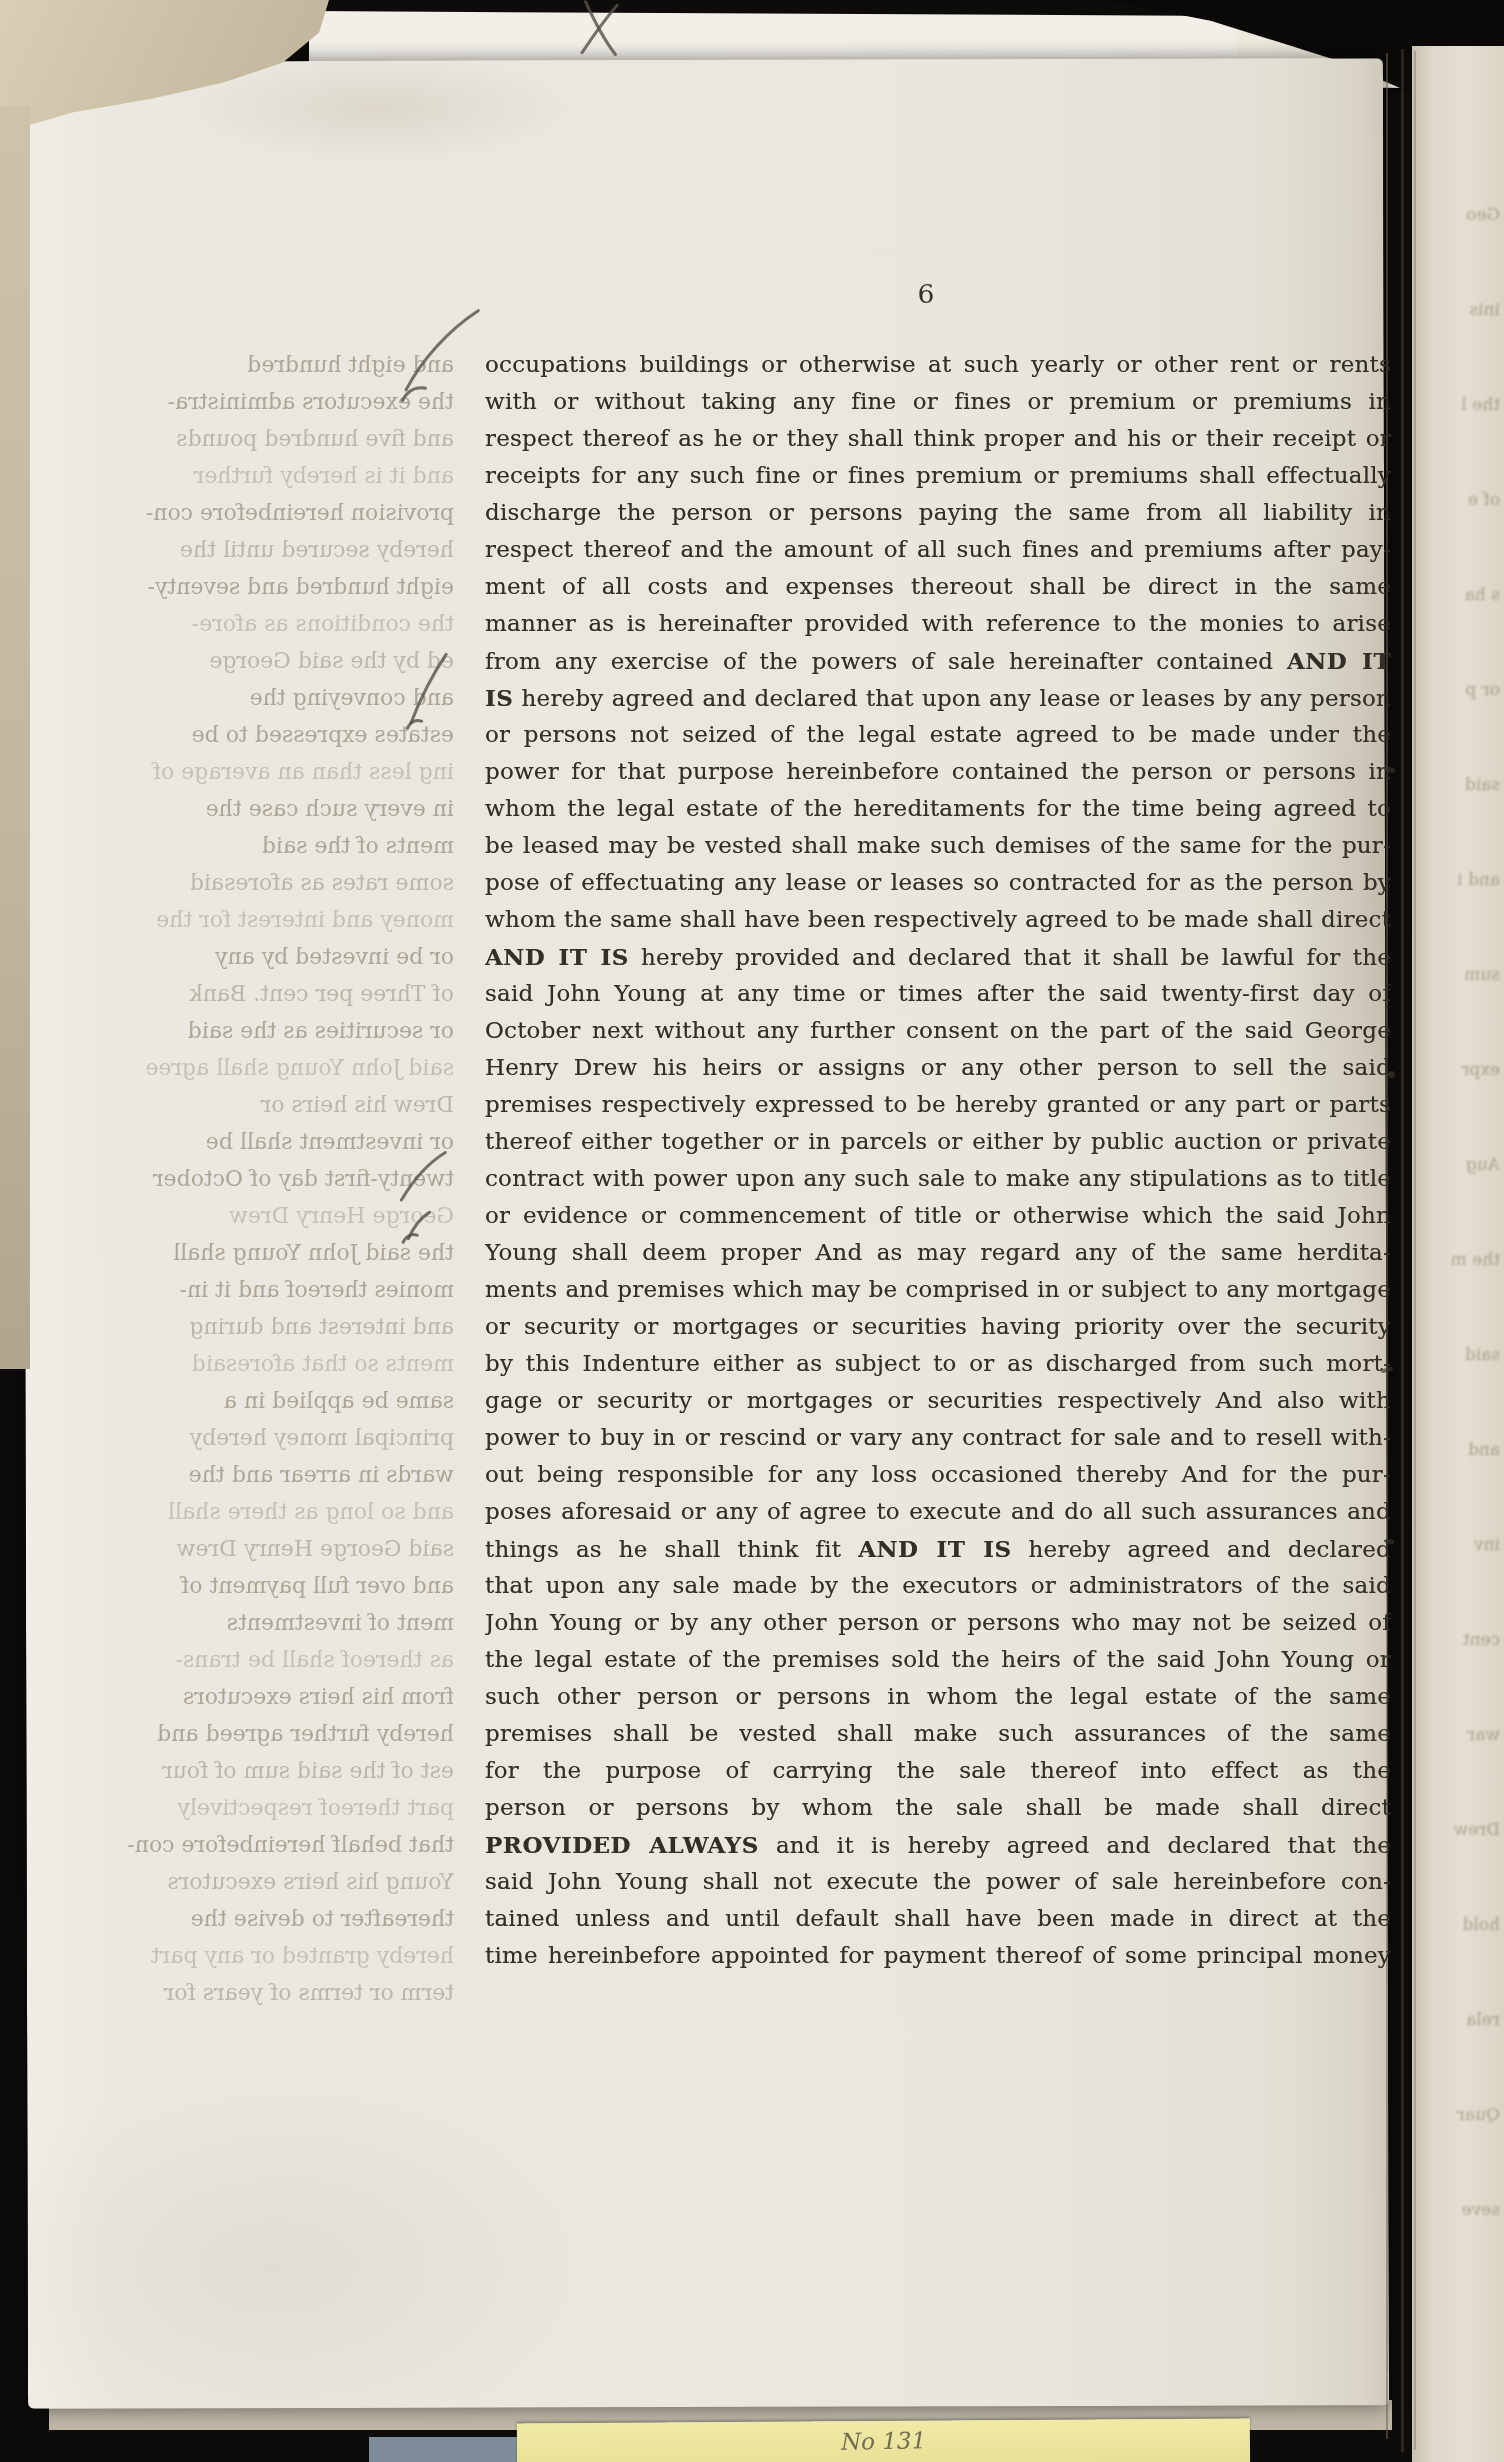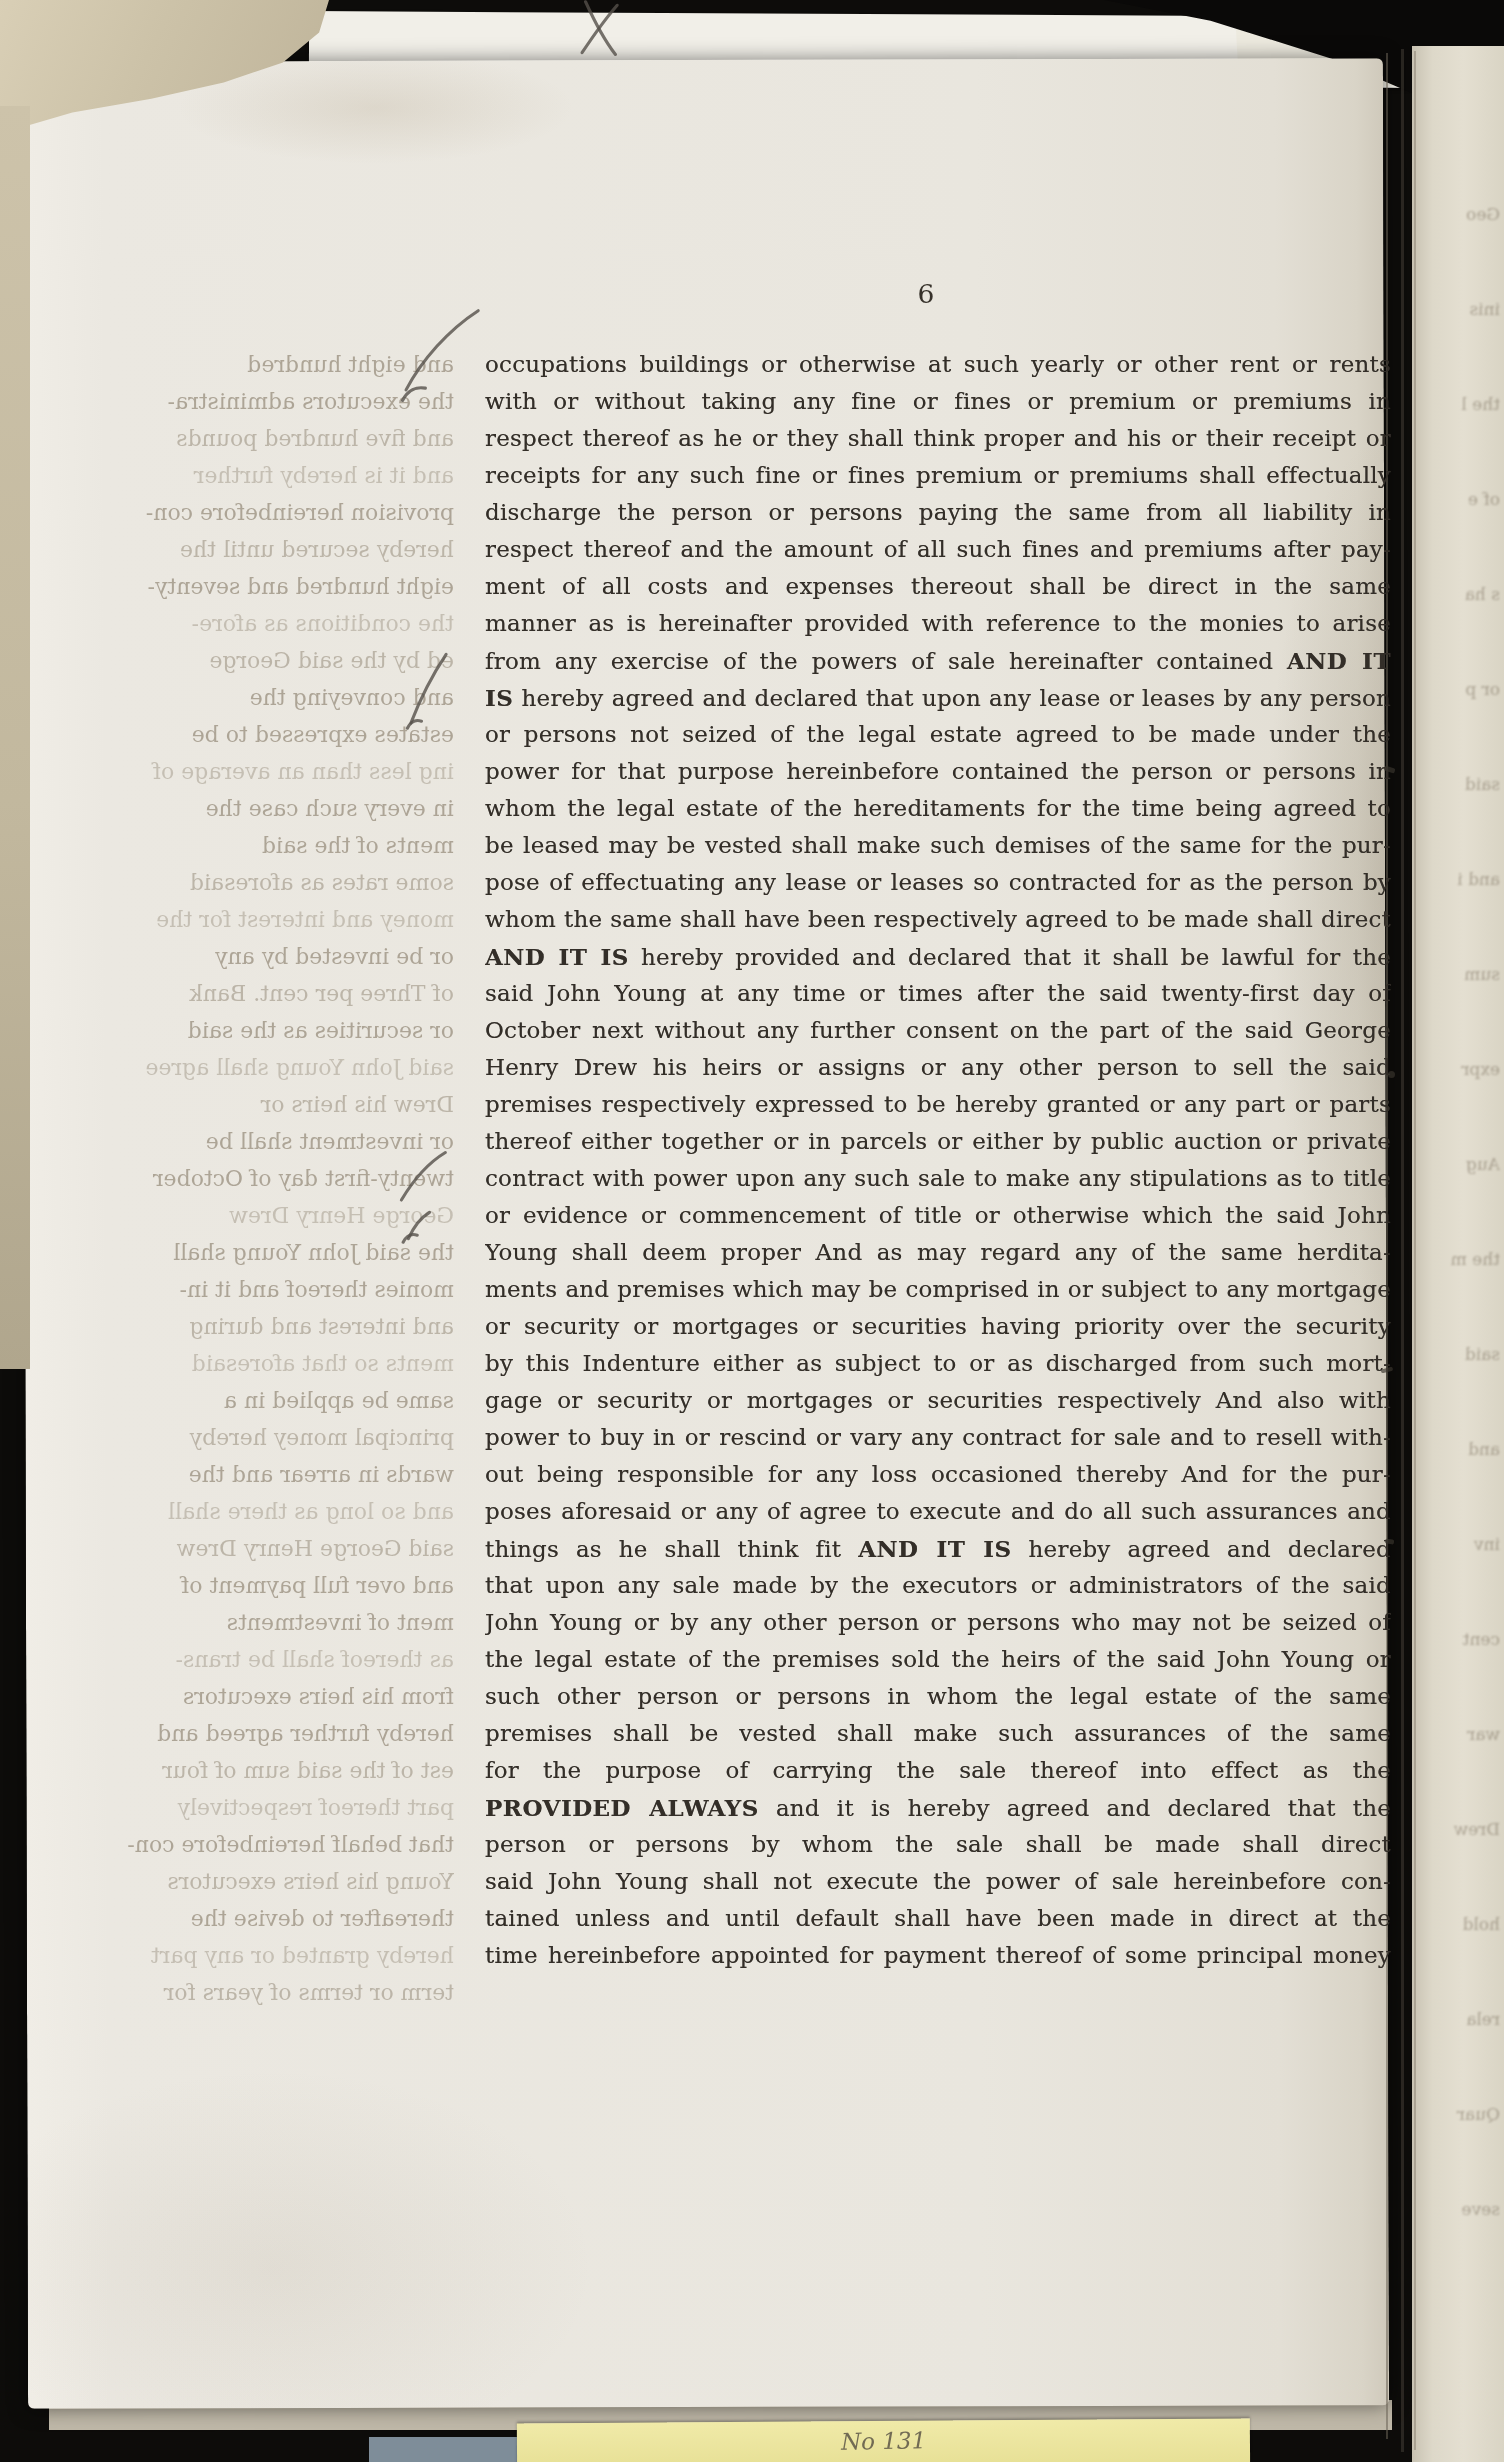--- a/index.html
+++ b/index.html
@@ -236,22 +236,22 @@
       <div class="line">power to buy in or rescind or vary any contract for sale and to resell with-</div>
       <div class="line">out being responsible for any loss occasioned thereby And for the pur-</div>
       <div class="line">poses aforesaid or any of agree to execute and do all such assurances and</div>
       <div class="line">things as he shall think fit <b>AND IT IS</b> hereby agreed and declared</div>
       <div class="line">that upon any sale made by the executors or administrators of the said</div>
       <div class="line">John Young or by any other person or persons who may not be seized of</div>
       <div class="line">the legal estate of the premises sold the heirs of the said John Young or</div>
       <div class="line">such other person or persons in whom the legal estate of the same</div>
       <div class="line">premises shall be vested shall make such assurances of the same</div>
       <div class="line">for the purpose of carrying the sale thereof into effect as the</div>
+      <div class="line">person or persons by whom the sale shall be made shall direct</div>
       <div class="line"><b>PROVIDED ALWAYS</b> and it is hereby agreed and declared that the</div>
-      <div class="line">person or persons by whom the sale shall be made shall direct</div>
       <div class="line">said John Young shall not execute the power of sale hereinbefore con-</div>
       <div class="line">tained unless and until default shall have been made in direct at the</div>
       <div class="line">time hereinbefore appointed for payment thereof of some principal money</div>
     </div>
 
   <svg class="abs pencil" style="left:399px;top:305px" width="88" height="102" viewBox="0 0 100 115">
     <path d="M8 96 C 26 62, 56 28, 90 6"></path>
     <path d="M4 108 C 10 96, 20 92, 30 94"></path>
   </svg>
   <svg class="abs pencil" style="left:402px;top:649px" width="53" height="81" viewBox="0 0 60 92">

